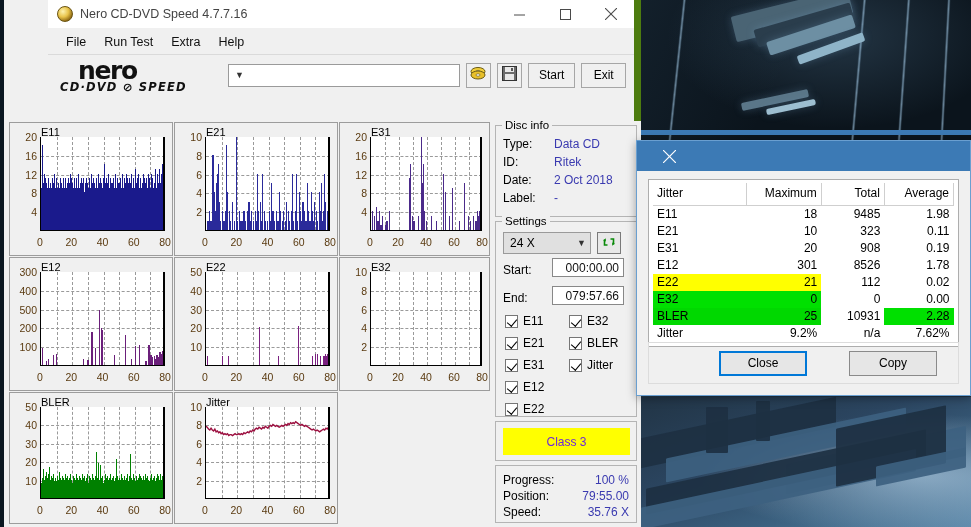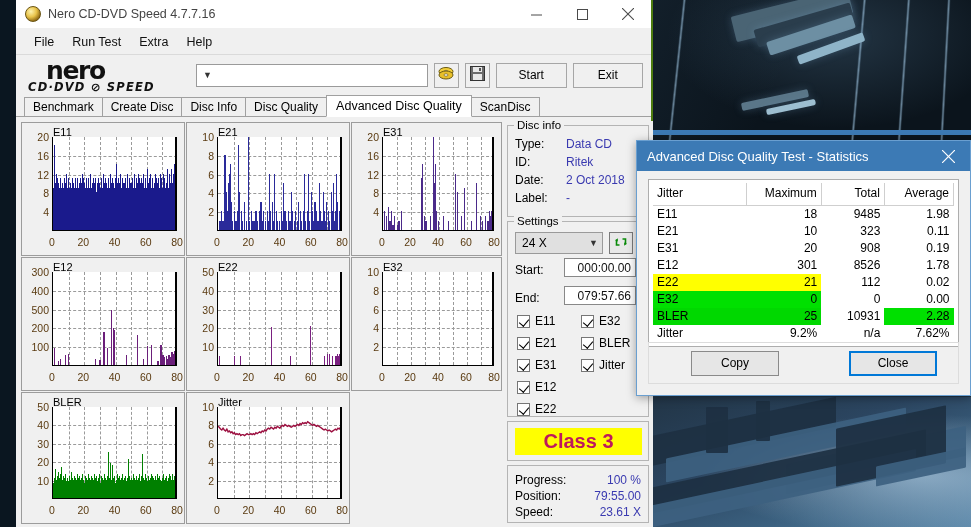--- a/index.html
+++ b/index.html
@@ -44,23 +44,24 @@
   #desktop .band-bottom .blk {
     position:absolute; background:#1d3042; transform:skewY(-12deg); opacity:.92; border-radius:1px;
   }
   #desktop .band-bottom .lt { background:#3d6180; }
   #desktop .blue-sep {
     position:absolute; left:0; width:100%; height:5px; background:#3c7ab5;
   }
 
   
   #app {
-    position:absolute; left:16px; top:0; width:637px; height:527px;
+    position:absolute; left:4px; top:0; width:637px; height:527px;
     background:#f0f0f0;
-    border-right:2px solid #4d7c0f;
+    border-right:7px solid #4d7c0f;
+    padding-left:44px;
   }
   .titlebar {
     height:29px; background:#ffffff; display:flex; align-items:center;
     border-bottom:1px solid #f0f0f0;
   }
   .titlebar .app-icon {
     width:16px; height:16px; margin:0 7px 0 9px; border-radius:50%;
     background:radial-gradient(circle at 35% 32%, #fdf3b0 0%, #e8c34a 42%, #8a6410 78%, #5a4208 100%);
     border:1px solid #6a5412; flex:none;
   }
@@ -179,22 +180,22 @@
   .cb { position:absolute; display:flex; align-items:center; font-size:12px; color:#000; }
   .cb .box {
     width:13px; height:13px; border:1px solid #767676; background:#fff;
     margin-right:5px; position:relative; flex:none;
   }
   .cb .box::after {
     content:""; position:absolute; left:3px; top:1px; width:5px; height:8px;
     border:solid #000; border-width:0 1.6px 1.6px 0; transform:rotate(40deg);
   }
   .classbadge {
-    position:absolute; background:#ffff00; color:#be185d; font-weight:bold;
-    font-size:20px; display:flex; align-items:center; justify-content:center;
+    position:absolute; background:#ffff00; color:#6d28d9; font-weight:normal;
+    font-size:12px; display:flex; align-items:center; justify-content:center;
   }
 
   
   #dialog {
     position:absolute; left:636px; top:140px; width:335px; height:256px;
     background:#f0f0f0; border:1px solid #6a9fd0;
     box-shadow:0 2px 9px rgba(0,0,0,.35);
   }
   #dialog .dlg-title {
     height:30px; background:#3c7ab5; display:flex; align-items:center;
@@ -320,28 +321,20 @@
           <rect x="3" y="1" width="9" height="5" fill="#e8e8e8"></rect>
           <rect x="9" y="2" width="2" height="3" fill="#555"></rect>
           <rect x="3" y="8" width="9" height="6" fill="#e8e8e8"></rect>
         </svg>
       </span>
     </div>
     <div class="btn wide">Start</div>
     <div class="btn wide">Exit</div>
   </div>
 
-  <div class="tabstrip">
-    <div class="tab">Benchmark</div>
-    <div class="tab">Create Disc</div>
-    <div class="tab">Disc Info</div>
-    <div class="tab">Disc Quality</div>
-    <div class="tab active">Advanced Disc Quality</div>
-    <div class="tab">ScanDisc</div>
-  </div>
 
   <div class="content">
 
     <div id="charts-host">
         <div class="chartbox" style="left: 5px; top: 1px; width: 164px; height: 134px;">
           <div class="chart-title" style="left: 31px; top: 3px;">E11</div>
           <div class="plot" style="left: 30px; top: 14px; width: 125px; height: 94px;">
             <div class="gridv" style="left: 15.625px;"></div>
             <div class="gridv" style="left: 31.25px;"></div>
             <div class="gridv" style="left: 46.875px;"></div>
@@ -1378,29 +1371,28 @@
     <div class="group" style="left:491px; top:300px; width:142px; height:40px;">
       <div class="classbadge" style="left:7px; top:6px; width:127px; height:27px;">Class 3</div>
     </div>
 
     <div class="group" style="left:491px; top:344px; width:142px; height:58px;">
       <div class="kv" style="left:7px;  top:7px;">Progress:</div>
       <div class="val" style="right:7px; top:7px;">100 %</div>
       <div class="kv" style="left:7px;  top:23px;">Position:</div>
       <div class="val" style="right:7px; top:23px;">79:55.00</div>
       <div class="kv" style="left:7px;  top:39px;">Speed:</div>
-      <div class="val" style="right:7px; top:39px;">23.61 X</div>
+      <div class="val" style="right:7px; top:39px;">35.76 X</div>
     </div>
 
   </div>
 </div>
 
 <div id="dialog">
   <div class="dlg-title">
-    <span class="t">Advanced Disc Quality Test - Statistics</span>
     <span class="dlg-close">
       <svg width="13" height="13" viewBox="0 0 13 13">
           <line x1="0" y1="0" x2="13" y2="13" stroke="#fff" stroke-width="1.2"></line>
           <line x1="13" y1="0" x2="0" y2="13" stroke="#fff" stroke-width="1.2"></line>
         </svg>
     </span>
   </div>
   <div class="dlg-body">
     <div class="stats">
       <table class="stats-table">
@@ -1459,16 +1451,16 @@
               <td class="lft ">Jitter</td>
               <td class="">9.2%</td>
               <td class="">n/a</td>
               <td class="">7.62%</td>
             </tr>
           </tbody>
       </table>
     </div>
   </div>
   <div class="dlg-foot">
+    <span class="dbtn primary" style="margin-left:70px;">Close</span>
     <span class="dbtn" style="margin-left:42px;">Copy</span>
-    <span class="dbtn primary" style="margin-left:70px;">Close</span>
   </div>
 </div>
 
 </body></html>

